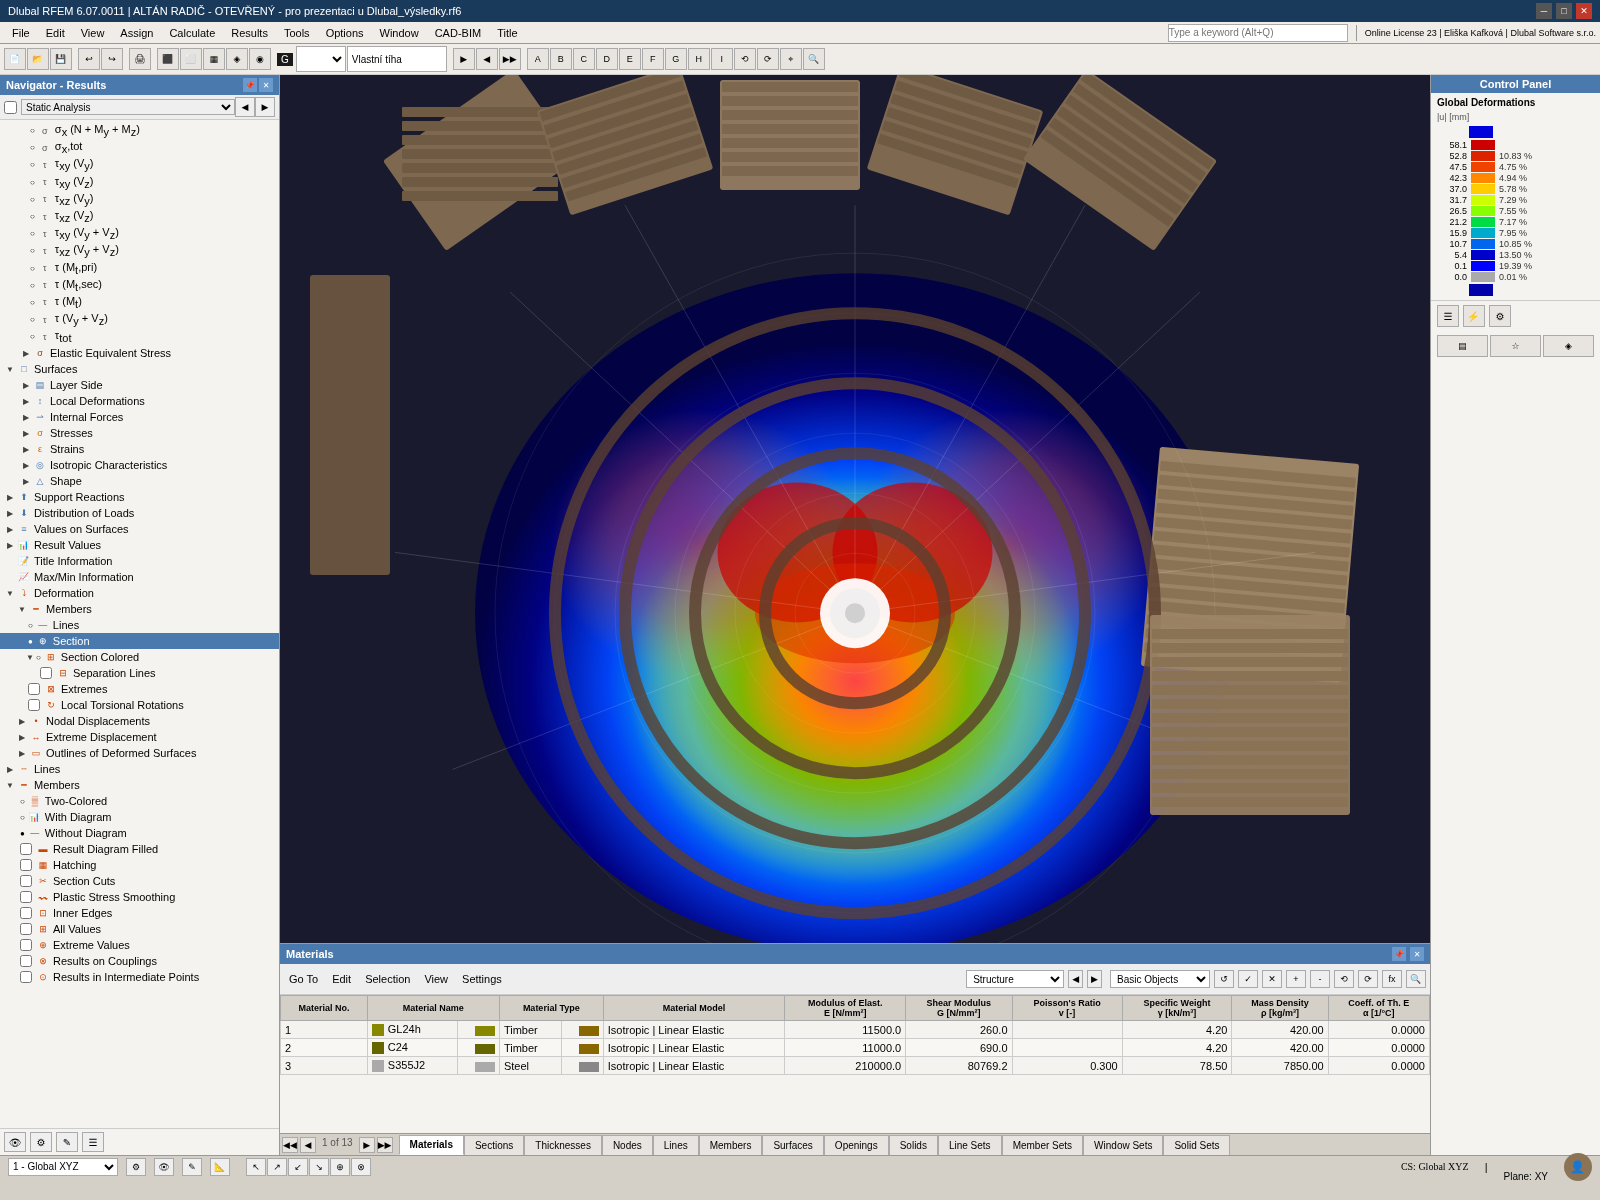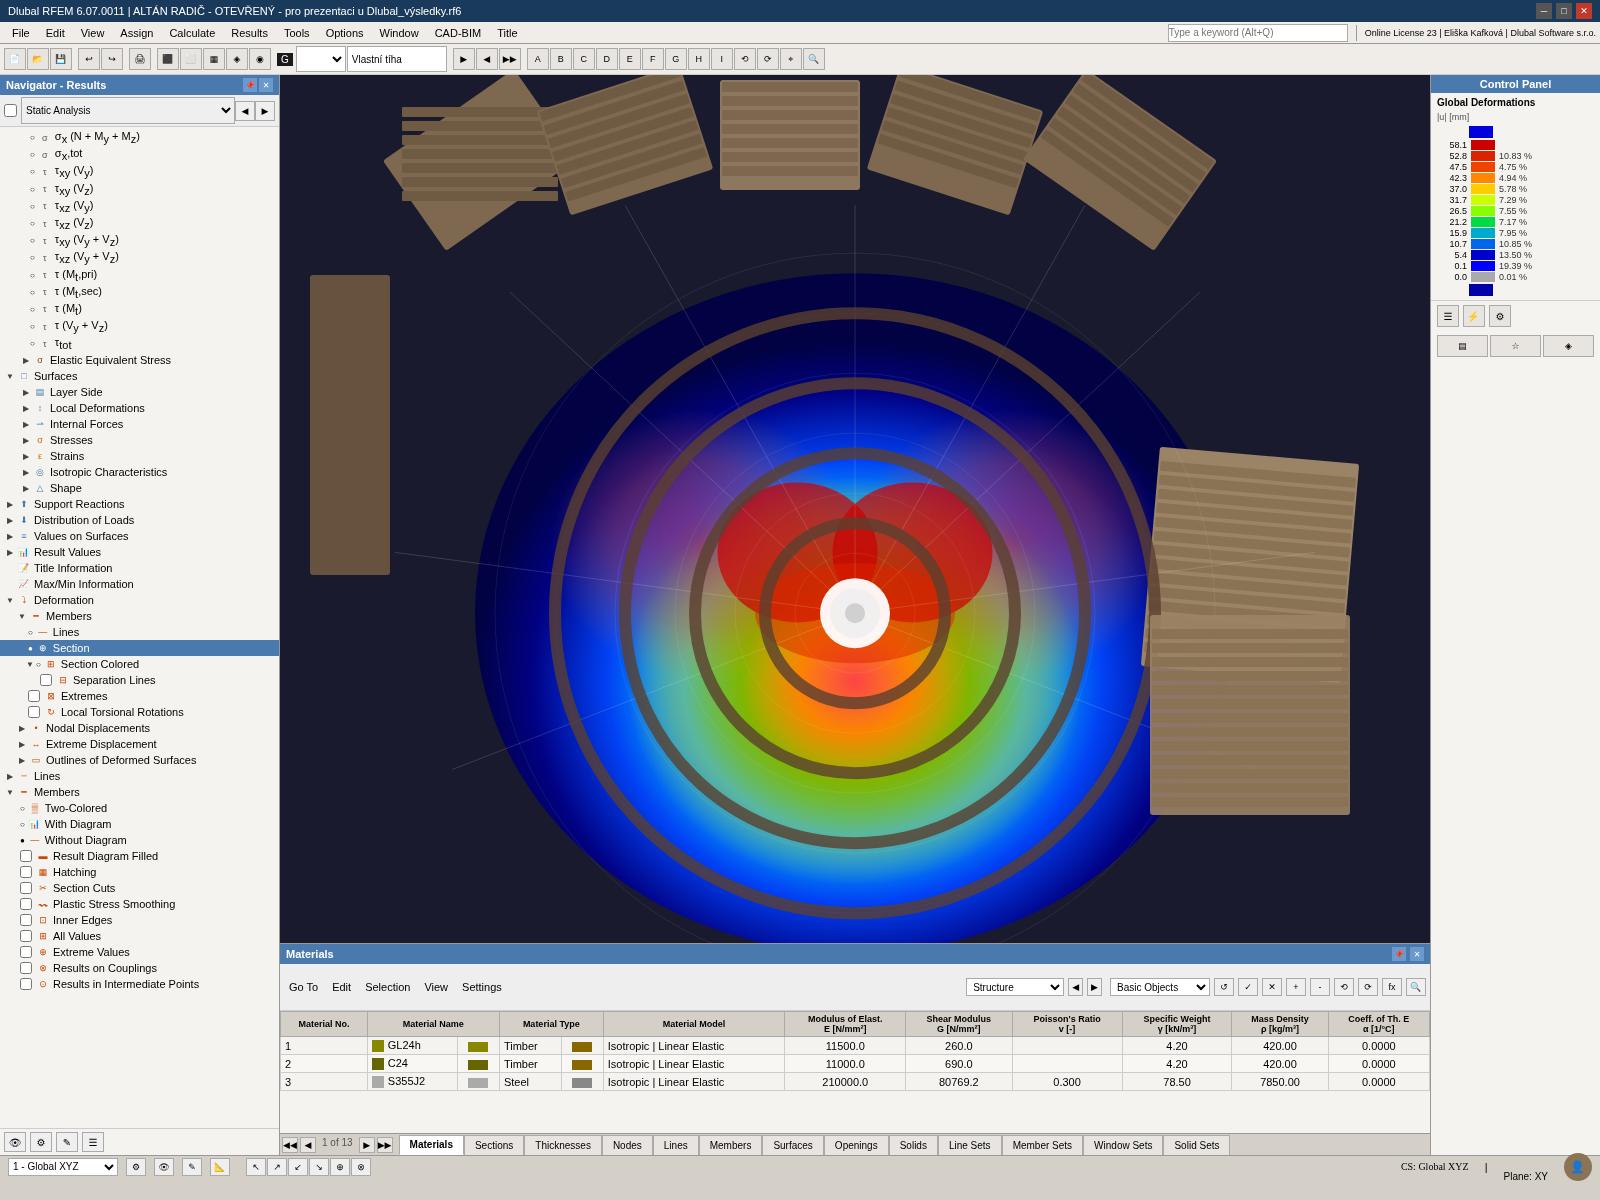--- a/index.html
+++ b/index.html
@@ -253,21 +253,21 @@
       color: white;
       padding: 3px 6px;
       font-size: 11px;
       font-weight: bold;
       display: flex;
       align-items: center;
       justify-content: space-between;
     }
     .bottom-toolbar {
       background: #eee;
-      padding: 14px 4px;
+      padding: 6px 4px;
       display: flex;
       align-items: center;
       gap: 4px;
       border-bottom: 1px solid #ccc;
     }
     .bottom-combo {
       height: 18px;
       font-size: 10px;
       border: 1px solid #aaa;
       background: white;
@@ -289,21 +289,21 @@
       text-align: center;
       font-size: 9px;
       font-weight: bold;
       position: sticky;
       top: 0;
       z-index: 1;
     }
     .bottom-table td {
       border: 1px solid #ccc;
       padding: 2px 4px;
-      text-align: center;
+      text-align: right;
     }
     .bottom-table td.left { text-align: left; }
     .bottom-table tr:nth-child(even) { background: #f8f7f4; }
     .mat-color {
       width: 12px; height: 12px;
       display: inline-block;
       margin-right: 4px;
       vertical-align: middle;
     }
 
@@ -463,21 +463,21 @@
   <div class="left-panel">
     <div class="panel-header">
       <span>Navigator - Results</span>
       <div class="panel-header-btns">
         <button class="panel-header-btn">📌</button>
         <button class="panel-header-btn">✕</button>
       </div>
     </div>
     <div class="dropdown-bar">
       <input type="checkbox" style="margin-right: 4px;">
-      <select style="flex:1;height:27px;font-size:10px;">
+      <select style="flex:1;height:16px;font-size:10px;">
         <option>Static Analysis</option>
       </select>
       <button style="height:20px;width:20px;font-size:9px;border:1px solid #aaa;">◀</button>
       <button style="height:20px;width:20px;font-size:9px;border:1px solid #aaa;">▶</button>
     </div>
 
     <div class="nav-tree">
 
       <div class="tree-item" style="padding-left:30px;">
         <span style="font-size:8px;margin-right:2px;">○</span>

